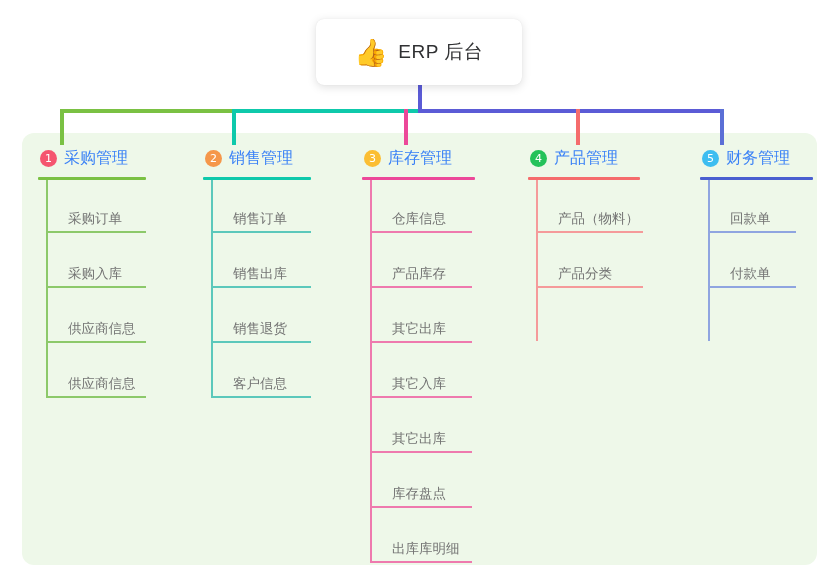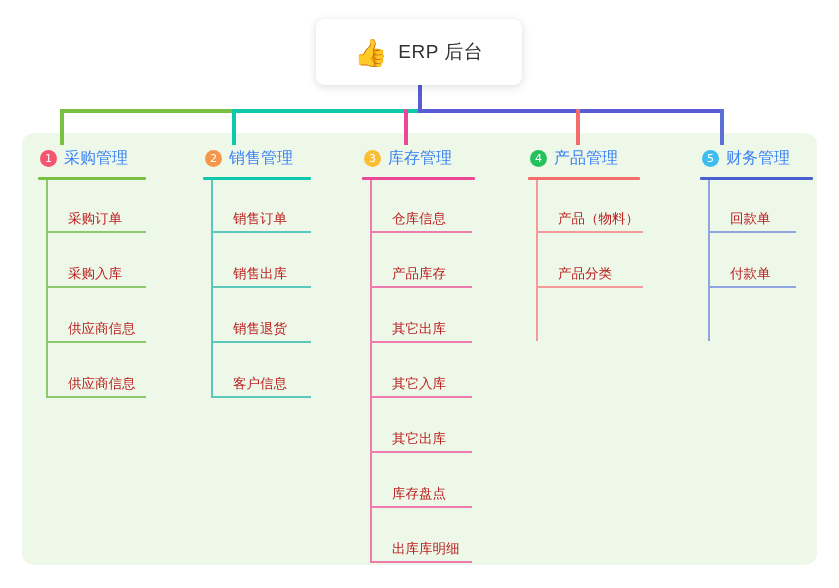--- a/index.html
+++ b/index.html
@@ -107,21 +107,21 @@
     width:2px;
   }
   .item{
     position:relative;
     height:55px;
   }
   .item .label{
     position:absolute;
     left:0;bottom:9px;
     font-size:13.5px;
-    color:#b91c1c;
+    color:#737373;
     white-space:nowrap;
   }
   .item .rule{
     position:absolute;
     left:-22px;bottom:4px;
     height:2px;
   }
   #col-1 .item .rule{width:100px;}
   #col-2 .item .rule{width:100px;}
   #col-3 .item .rule{width:102px;}

